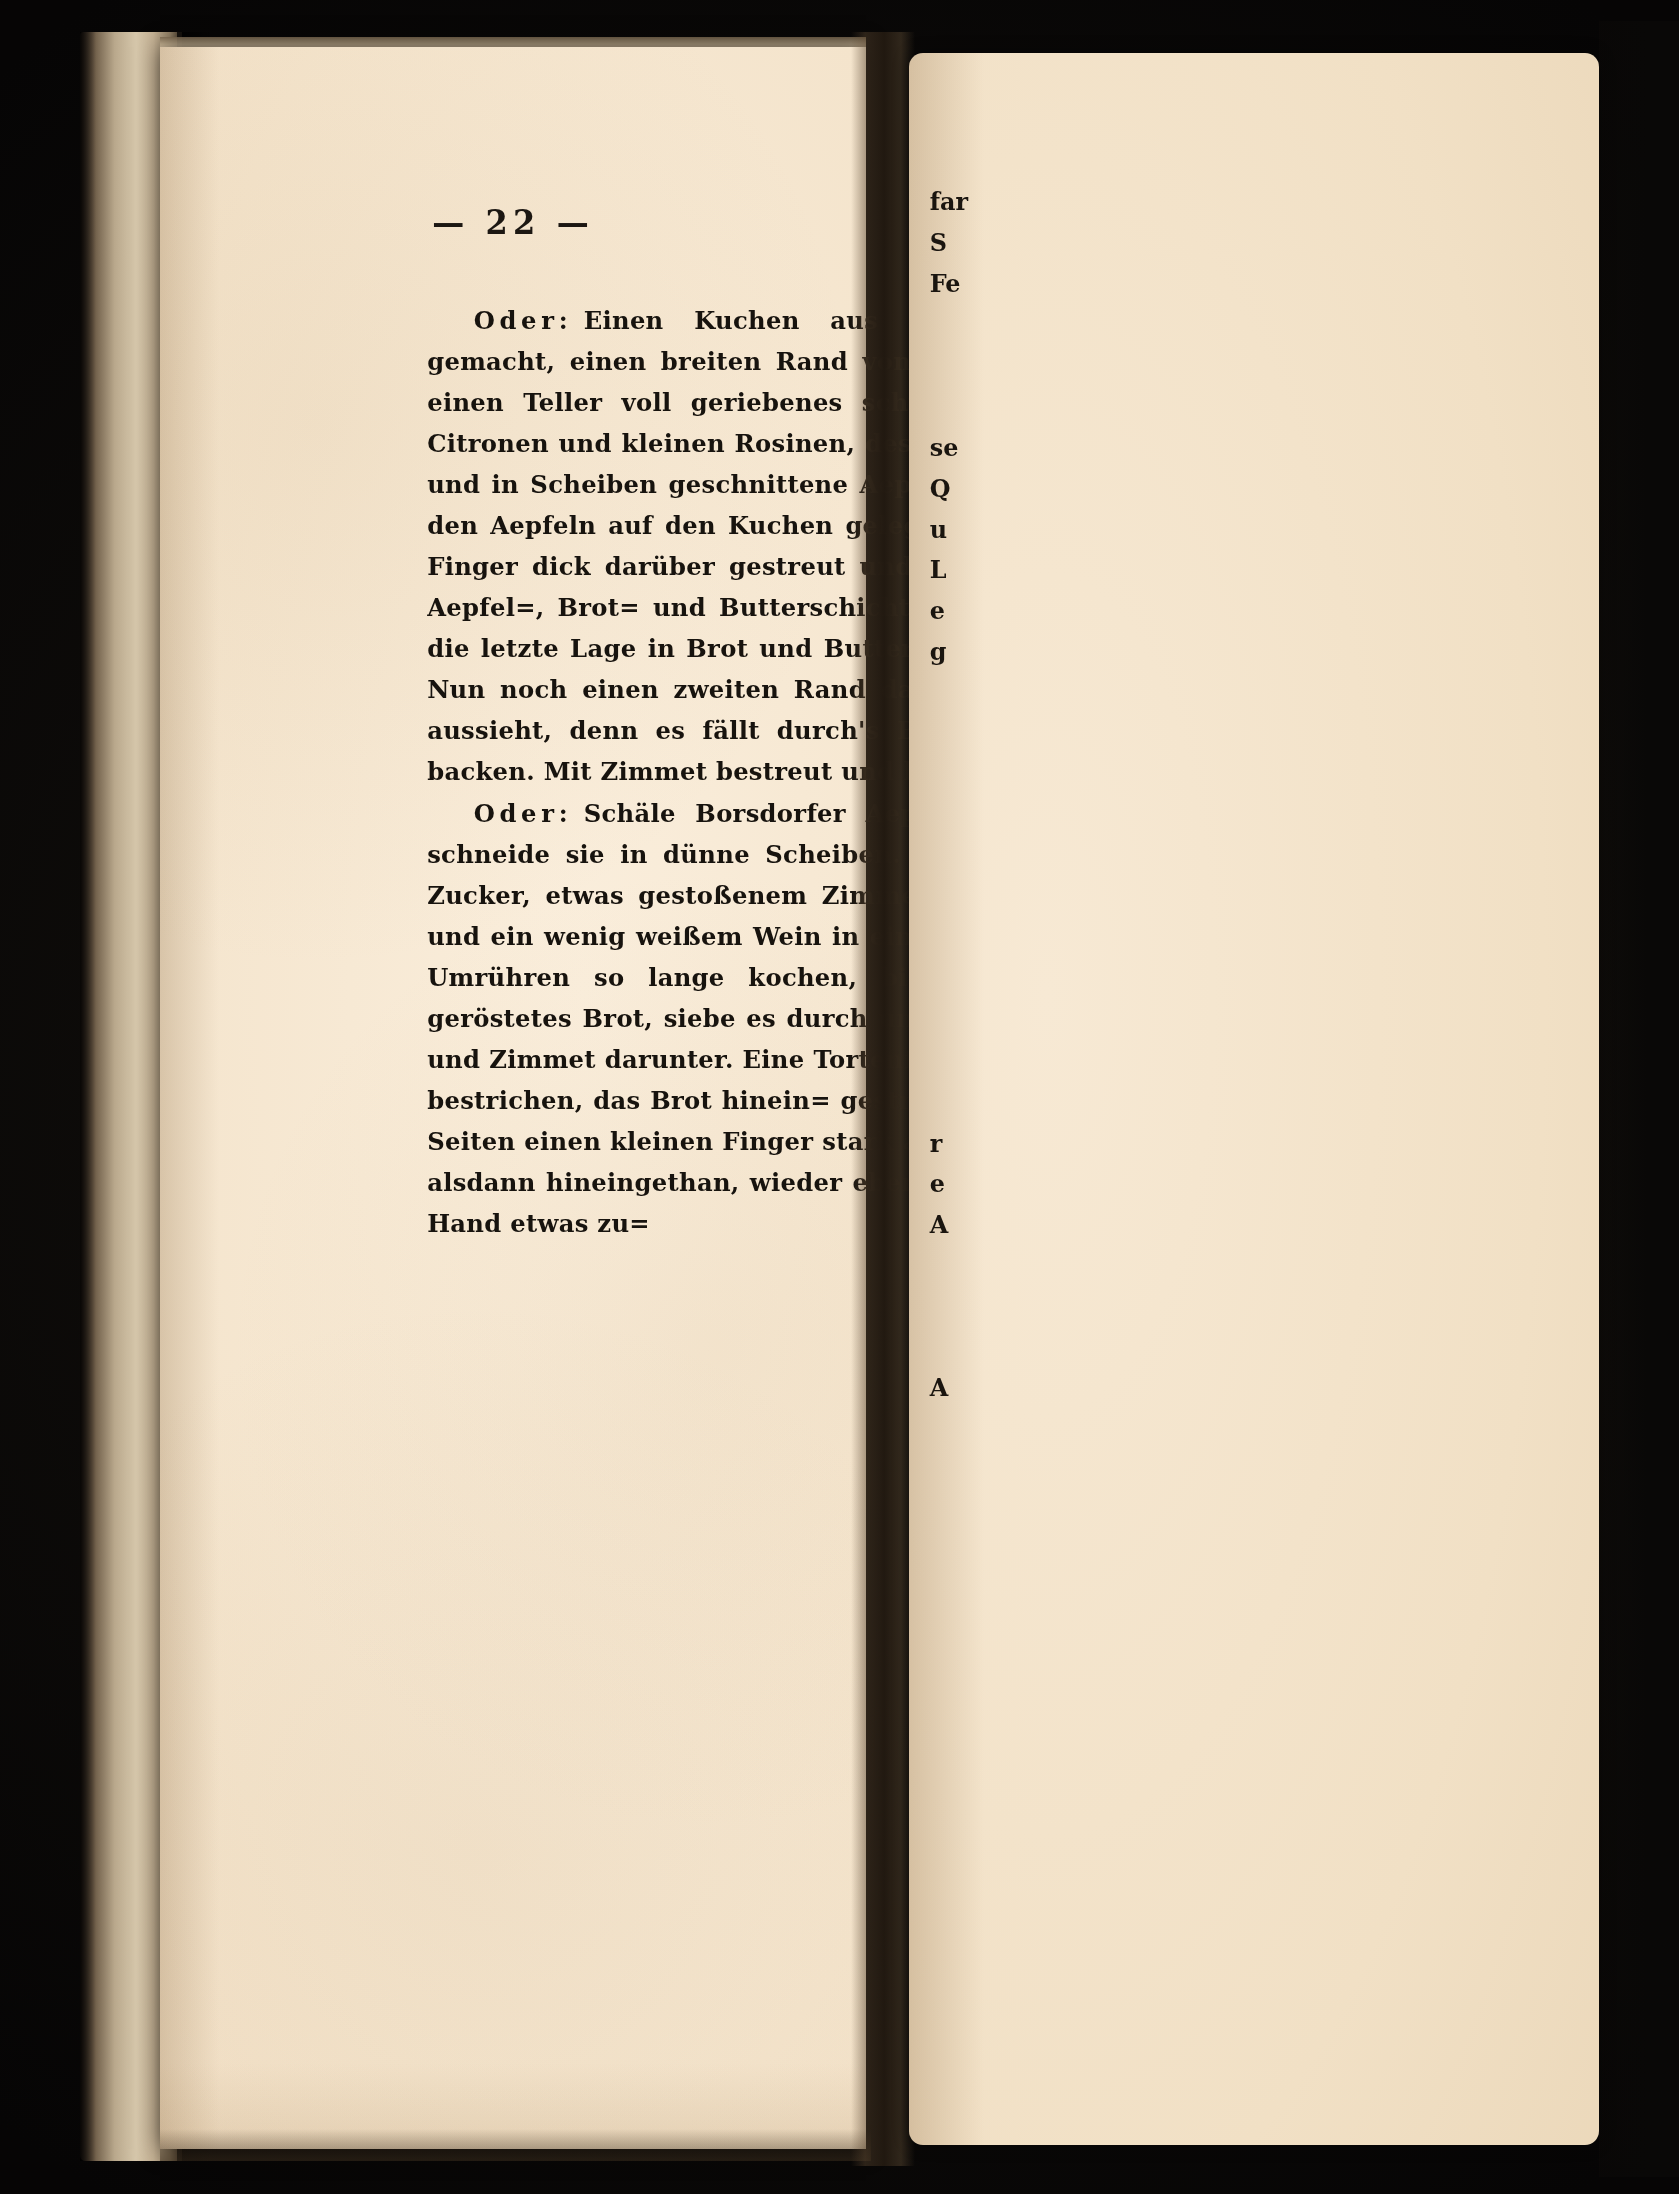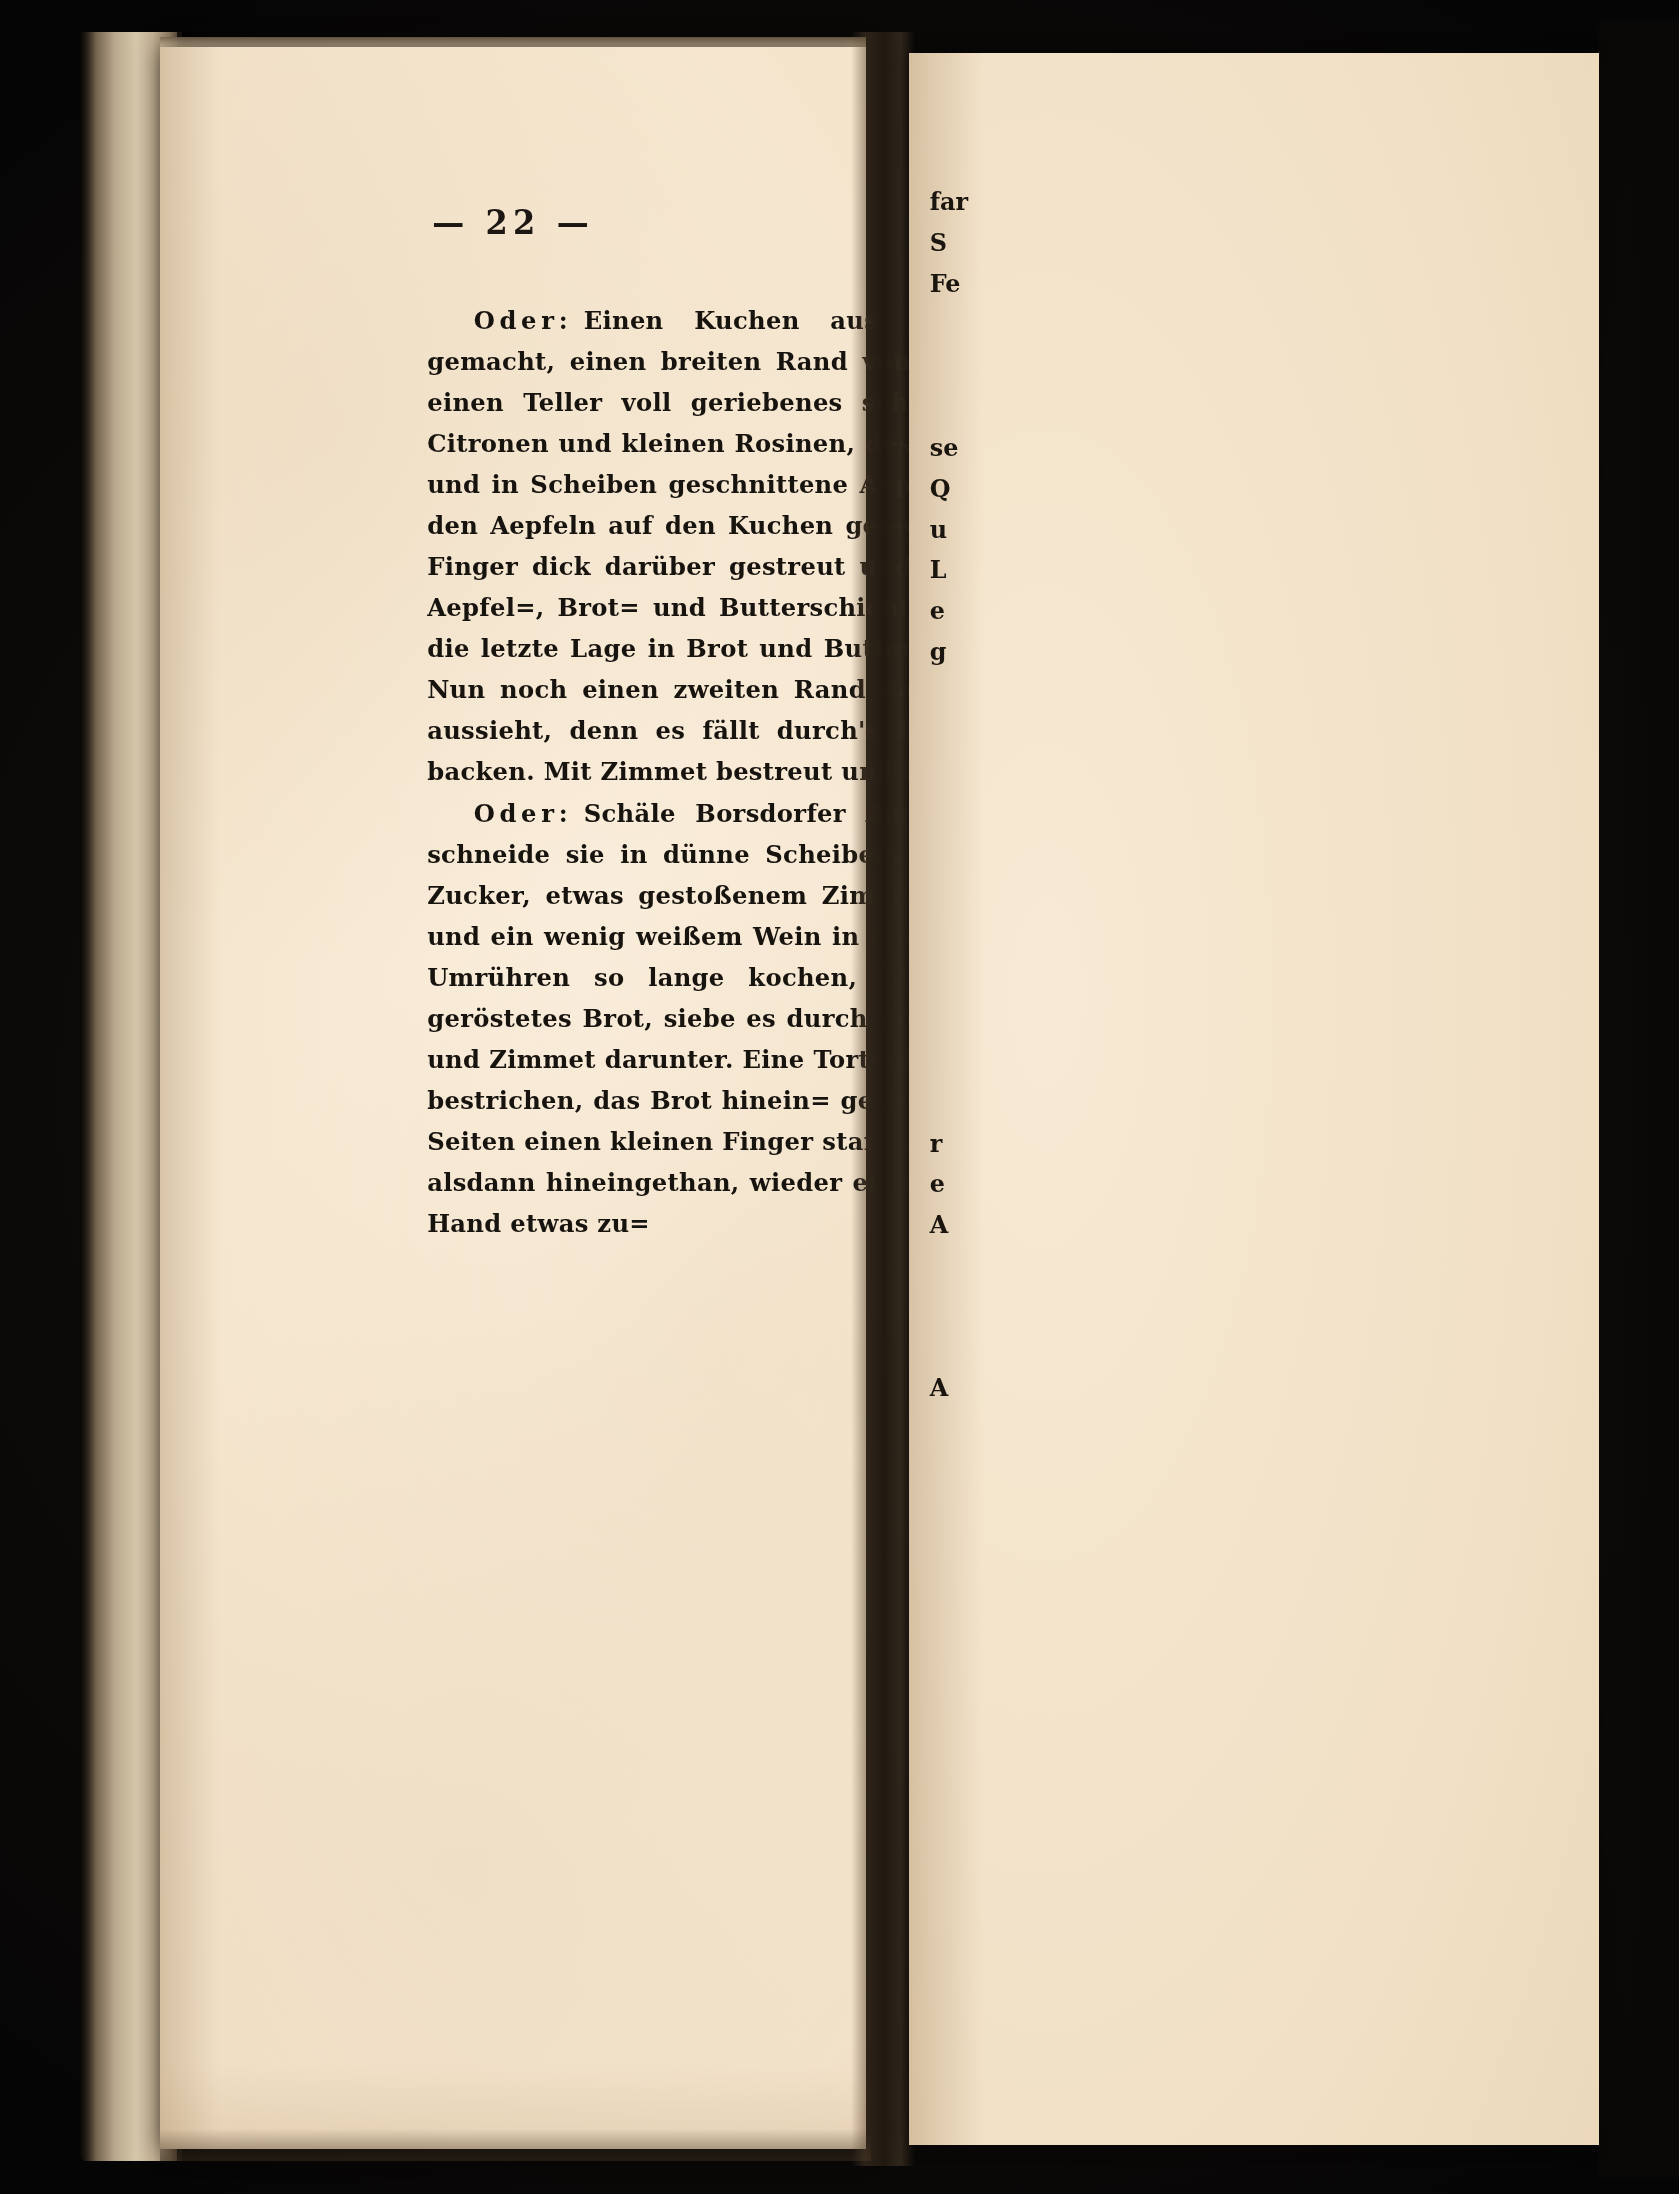--- a/index.html
+++ b/index.html
@@ -103,20 +103,21 @@
   .right-sheet {
     position: absolute;
     left: 909px;
     top: 53px;
     width: 690px;
     height: 2092px;
     background:
       linear-gradient(90deg, rgba(160,128,88,0.35) 0px, rgba(247,233,211,0) 75px),
       radial-gradient(ellipse 120% 100% at 20% 45%, #f7e9d4 0%, #f1e0c5 60%, #e9d5b6 100%);
     box-shadow: 0 0 16px rgba(0,0,0,0.4);
+    border-radius: 14px;
   }
   .right-dark-edge {
     position: absolute;
     left: 1599px;
     top: 21.4px;
     width: 80px;
     height: 2156px;
     background: linear-gradient(90deg, rgba(20,16,12,0.2), #090807 60%);
   }
 

